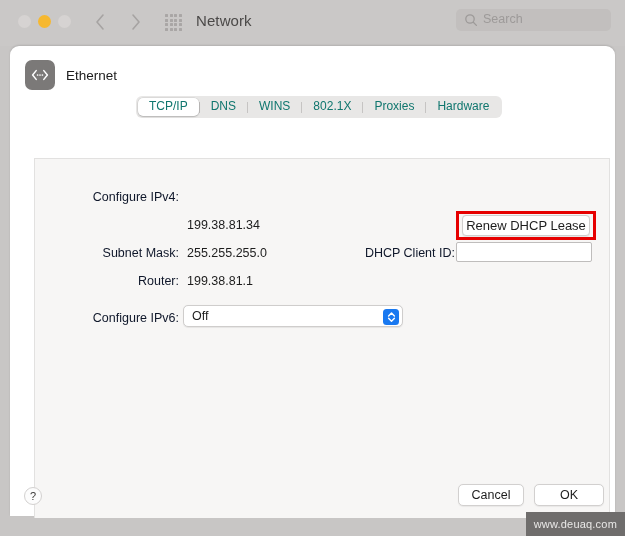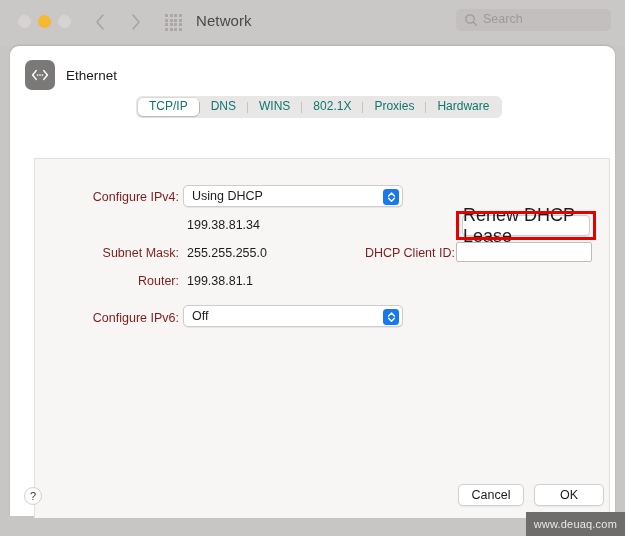--- a/index.html
+++ b/index.html
@@ -168,21 +168,21 @@
     width: 576px; height: 360px;
     background: #f7f6f5;
     border: 1px solid #e2e1e0;
     border-bottom: none;
     box-sizing: border-box;
   }
 
   .row-label {
     position: absolute;
     font-size: 12.5px;
-    color: #7f1d1d;
+    color: #0f172a;
     text-align: right;
     white-space: nowrap;
   }
   .row-value {
     position: absolute;
     font-size: 12.5px;
     color: #1d1d1d;
     white-space: nowrap;
   }
 
@@ -216,21 +216,21 @@
   
   #renew-button {
     position: absolute;
     left: 452px; top: 169px;
     width: 128px; height: 21px;
     background: #fefefe;
     border: 1px solid #d0cecd;
     border-radius: 4px;
     box-shadow: 0 0.5px 1px rgba(0,0,0,0.07);
     box-sizing: border-box;
-    font-size: 18px;
+    font-size: 13px;
     color: #1d1d1d;
     display: flex;
     align-items: center;
     justify-content: center;
   }
   #renew-highlight {
     position: absolute;
     left: 446px; top: 165px;
     width: 140px; height: 29px;
     border: 3px solid #e60000;
@@ -388,29 +388,20 @@
       <div class="tab">802.1X</div>
       <div class="tabsep"></div>
       <div class="tab">Proxies</div>
       <div class="tabsep"></div>
       <div class="tab">Hardware</div>
     </div>
 
     <div id="panel">
 
       <div class="row-label" style="left: 26px; top: 31px; width: 118px;">Configure IPv4:</div>
-      <div class="popup" style="left: 148px; top: 26px; width: 220px;">
-        <span class="popup-text">Using DHCP</span>
-        <span class="popup-arrows">
-          <svg width="9" height="12" viewBox="0 0 9 12" fill="none">
-            <path d="M1.6 4.9 L4.5 1.9 L7.4 4.9" stroke="#ffffff" stroke-width="1.4" stroke-linecap="round" stroke-linejoin="round"></path>
-            <path d="M1.6 7.3 L4.5 10.3 L7.4 7.3" stroke="#ffffff" stroke-width="1.4" stroke-linecap="round" stroke-linejoin="round"></path>
-          </svg>
-        </span>
-      </div>
 
       <div class="row-value" style="left: 152px; top: 59px;">199.38.81.34</div>
 
       <div class="row-label" style="left: 26px; top: 87px; width: 118px;">Subnet Mask:</div>
       <div class="row-value" style="left: 152px; top: 87px;">255.255.255.0</div>
 
       <div class="row-label" style="left: 26px; top: 115px; width: 118px;">Router:</div>
       <div class="row-value" style="left: 152px; top: 115px;">199.38.81.1</div>
 
       <div class="row-label" style="left: 26px; top: 152px; width: 118px;">Configure IPv6:</div>

